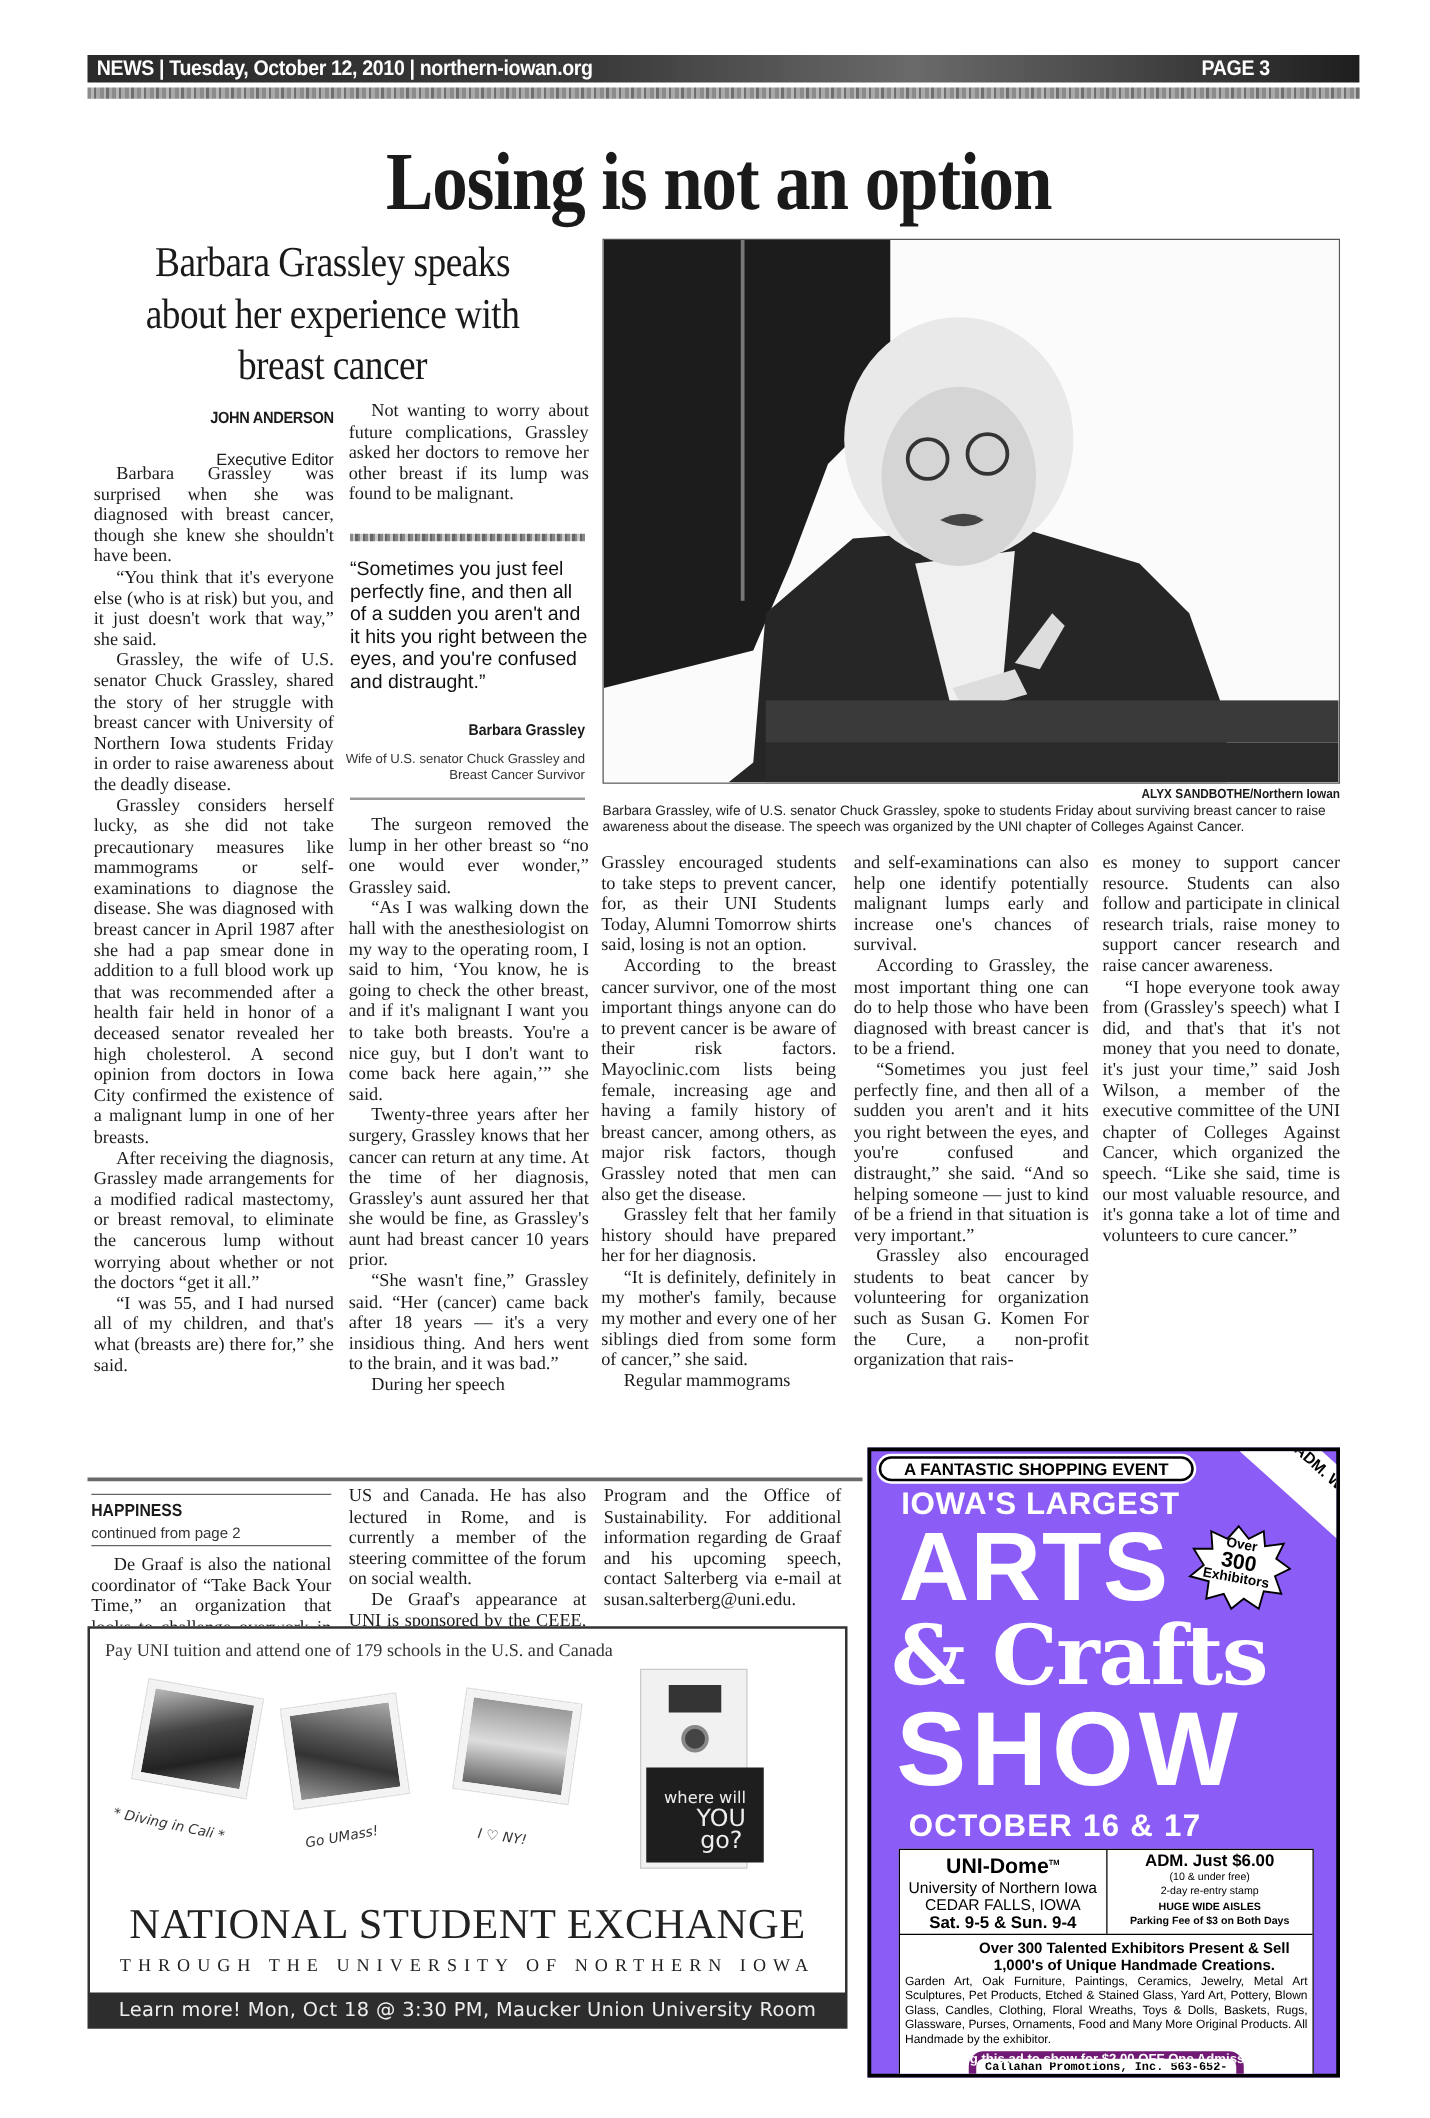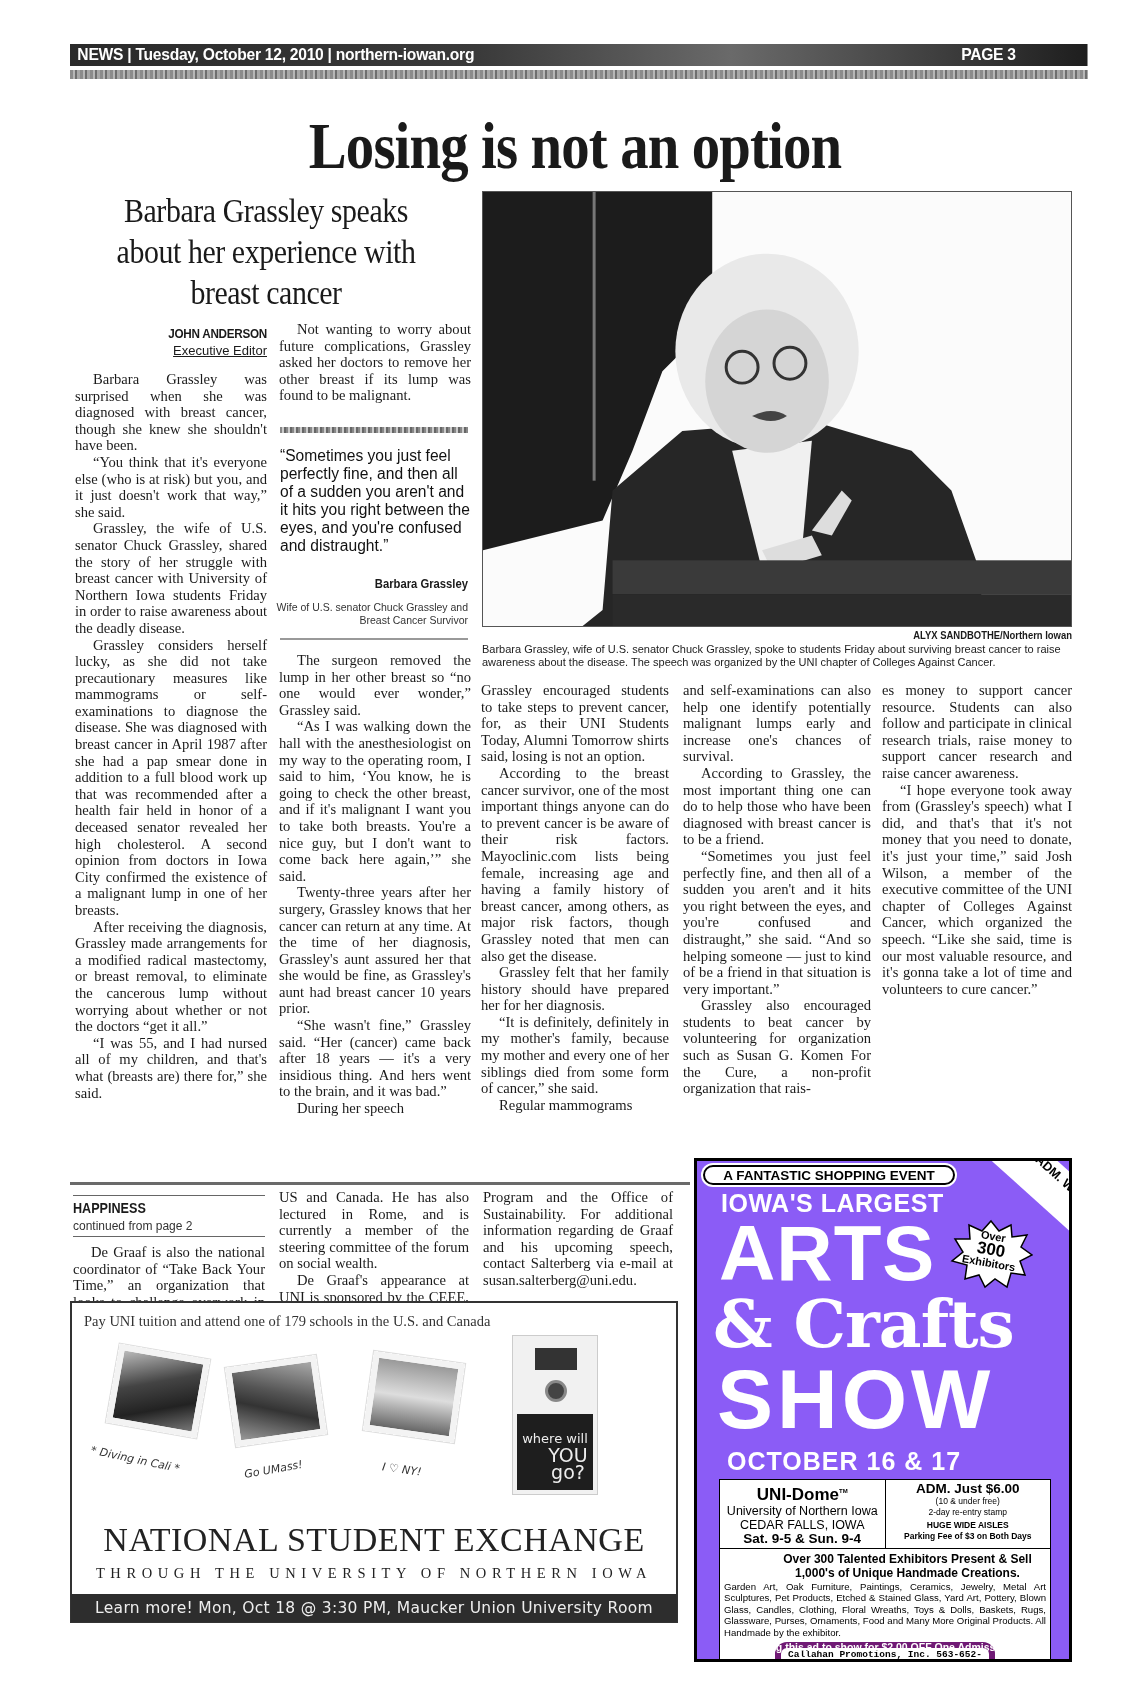--- a/index.html
+++ b/index.html
@@ -37,21 +37,21 @@
   
   .col {
     font-family: "Liberation Serif", serif; font-size: 14.6px; line-height: 16.6px;
     text-align: justify; hyphens: manual; color: #1b1b1b;
   }
   .col p { text-indent: 18px; }
   .col p.noindent { text-indent: 0; }
 
   .byline { left: 75px; top: 326px; width: 192px; text-align: right; font-family: "Liberation Sans", sans-serif; }
   .byline .name { font-weight: bold; font-size: 13px; letter-spacing: -0.3px; transform: scaleX(0.9); transform-origin: right; display: block; }
-  .byline .title { font-size: 13px; margin-top: 2px; text-decoration: underline; }
+  .byline .title { font-size: 13px; margin-top: 19px; }
 
   .col1 { left: 75px; top: 371px; width: 192px; }
   .col2a { left: 279px; top: 321px; width: 192px; }
   .col2b { left: 279px; top: 652px; width: 192px; }
   .col3 { left: 481px; top: 682px; width: 188px; }
   .col4 { left: 683px; top: 682px; width: 188px; }
   .col5 { left: 882px; top: 682px; width: 190px; }
 
   .pullquote-rule-top { left: 280px; top: 427px; width: 188px; height: 6px;
     background: repeating-linear-gradient(90deg, #888 0 2px, #ccc 2px 4px, #666 4px 6px); }
@@ -89,21 +89,21 @@
   .polaroid.p1 { left: 40px; top: 48px; transform: rotate(10deg); background: linear-gradient(160deg, #bbb, #444 40%, #222 70%, #777); }
   .polaroid.p2 { left: 158px; top: 58px; transform: rotate(-8deg); background: linear-gradient(200deg, #aaa, #555 40%, #333 60%, #999); }
   .polaroid.p3 { left: 296px; top: 54px; transform: rotate(8deg); background: linear-gradient(180deg, #999, #ddd 50%, #666); }
   .p-caption { position: absolute; font-family: "DejaVu Sans", sans-serif; font-size: 11px; color: #333; font-style: italic; }
   .pc1 { left: 18px; top: 150px; transform: rotate(12deg); }
   .pc2 { left: 172px; top: 160px; transform: rotate(-10deg); }
   .pc3 { left: 310px; top: 160px; transform: rotate(8deg); }
   .camera { position: absolute; left: 440px; top: 32px; width: 86px; height: 160px; background: #f1f1f1; border: 1px solid #ccc; }
   .camera .lens-top { position: absolute; left: 22px; top: 12px; width: 42px; height: 22px; background: #333; }
   .camera .lens { position: absolute; left: 32px; top: 44px; width: 22px; height: 22px; border-radius: 50%; background: #444; border: 3px solid #888; }
-  .camera .screen { position: absolute; left: 4px; top: 78px; width: 76px; height: 76px; background: #1e1e1e; color: #eee; font-family: "DejaVu Sans", sans-serif; font-size: 13px; text-align: center; line-height: 17px; padding-top: 16px; }
+  .camera .screen { position: absolute; left: 4px; top: 78px; width: 94px; height: 76px; background: #1e1e1e; color: #eee; font-family: "DejaVu Sans", sans-serif; font-size: 13px; text-align: center; line-height: 17px; padding-top: 16px; }
   .camera .screen .big { font-size: 19px; padding-left: 26px; }
   .nse-title { position: absolute; left: 0; top: 218px; width: 604px; text-align: center; font-family: "Liberation Serif", serif; font-size: 34px; color: #222; letter-spacing: 0.5px; }
   .nse-sub { position: absolute; left: 0; top: 262px; width: 604px; text-align: center; font-family: "Liberation Serif", serif; font-size: 14.5px; letter-spacing: 5.6px; color: #222; }
   .nse-bar { position: absolute; left: -1px; bottom: -1px; width: 606px; height: 28px; background: #2d2d2d; color: #eee; font-family: "DejaVu Sans", sans-serif; font-size: 15.5px; line-height: 28px; text-align: center; letter-spacing: 0.3px; }
 
   
   .ac-ad {
     left: 694px; top: 1158px; width: 378px; height: 504px; background: #8b5cf6; border: 3px solid #000; overflow: hidden;
     font-family: "Liberation Sans", sans-serif; color: #fff;
   }

